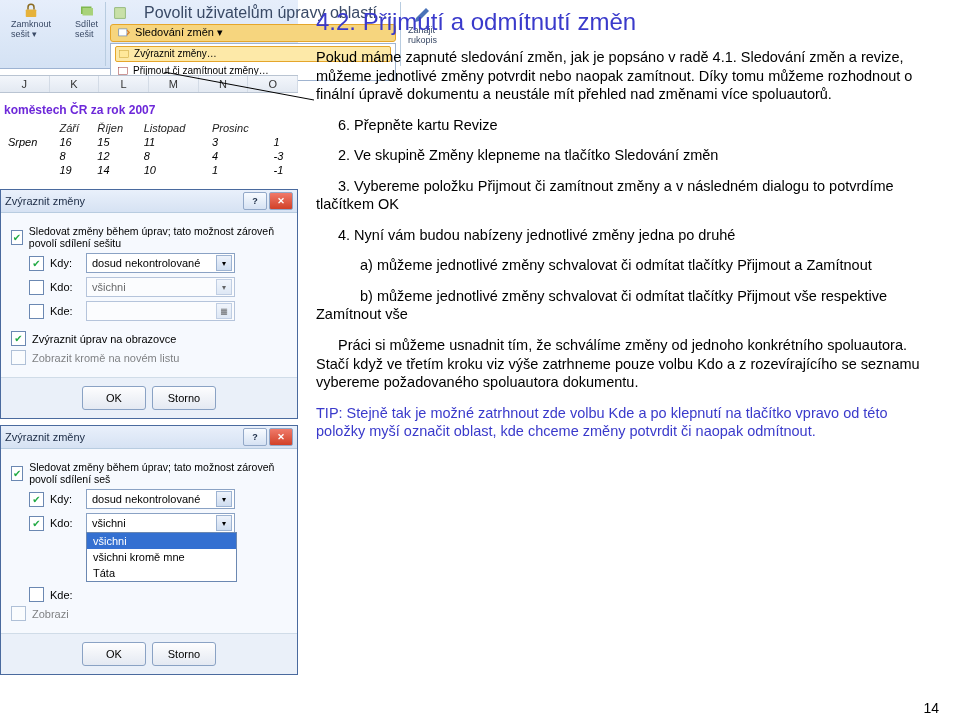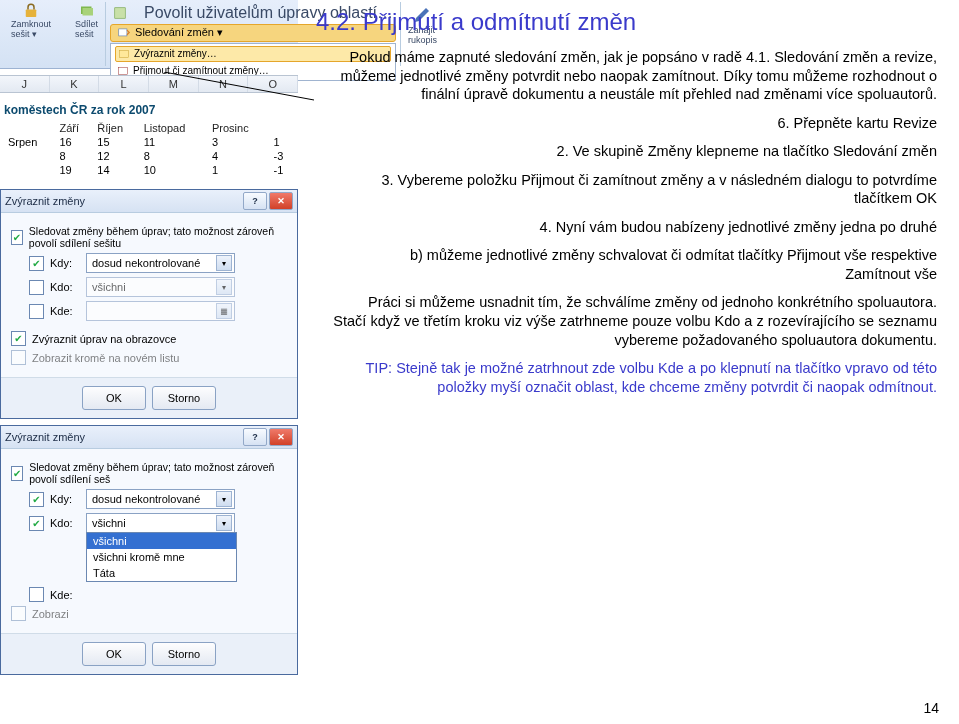--- a/index.html
+++ b/index.html
@@ -99,24 +99,24 @@
   }
 
   
   .sheet {
     padding: 2px 4px 6px;
     font-size: 11px;
   }
   .sheet h4 {
     margin: 2px 0 4px;
     font: bold 12px Arial;
-    color: #0c4a6e;
+    color: #6d28d9;
     white-space: nowrap;
   }
-  .sheet table { border-collapse: collapse; width: 100%; }
+  .sheet table { border-collapse: collapse; width: 100%; font-style: italic; }
   .sheet td, .sheet th { padding: 1px 4px; text-align: left; font-size: 11px; border: 0; }
   .sheet th { color: #222; font-weight: normal; }
 
   
   .dlg {
     border: 1px solid #4a6a9e;
     background: #f1f5fb;
     font-size: 11px;
     box-shadow: none;
   }
@@ -187,22 +187,21 @@
   
   h2.heading {
     font: normal 24px Arial;
     color: #3a3acb;
     margin: 0 0 12px;
   }
   .para {
     font: normal 14.5px Arial;
     line-height: 1.28;
     color: #000;
-    margin: 4px 0 10px;
-    text-align: right;
+    margin: 12px 0 10px;
   }
   .para.indent { text-indent: 22px; }
   .para.sub { text-indent: 44px; }
   .para.tip { color: #3a3acb; }
   .pagenum { position:absolute; right:20px; bottom:8px; font:14px Arial; }
 
   
   .pointer {
     position:absolute;
     left:164px; top:72px;
@@ -431,20 +430,21 @@
 
   </div>
 
   <div class="right-col">
     <h2 class="heading">4.2. Přijmutí a odmítnutí změn</h2>
     <p class="para">Pokud máme zapnuté sledování změn, jak je popsáno v radě 4.1. Sledování změn a revize, můžeme jednotlivé změny potvrdit  nebo naopak zamítnout. Díky tomu můžeme rozhodnout o finální úpravě dokumentu a neustále mít přehled nad změnami více spoluautorů.</p>
     <p class="para indent">6. Přepněte kartu Revize</p>
     <p class="para indent">2. Ve skupině Změny klepneme na tlačítko Sledování změn</p>
     <p class="para indent">3. Vybereme položku Přijmout či zamítnout změny a v následném dialogu to potvrdíme tlačítkem OK</p>
     <p class="para indent">4. Nyní vám budou nabízeny jednotlivé změny jedna po druhé</p>
+    <p class="para sub">a) můžeme jednotlivé změny schvalovat či odmítat tlačítky Přijmout a Zamítnout</p>
     <p class="para sub">b) můžeme jednotlivé změny schvalovat či odmítat tlačítky Přijmout vše respektive Zamítnout vše</p>
     <p class="para indent">Práci si můžeme usnadnit tím, že schválíme změny od jednoho konkrétního spoluautora. Stačí když ve třetím kroku viz výše zatrhneme pouze volbu Kdo a z rozevírajícího se seznamu vybereme požadovaného spoluautora dokumentu.</p>
     <p class="para tip">TIP: Stejně tak je možné zatrhnout zde volbu Kde a po klepnutí na tlačítko vpravo od této položky myší označit oblast, kde chceme změny potvrdit či naopak odmítnout.</p>
   </div>
 </div>
 
 <svg class="pointer" viewBox="0 0 150 30">
   <line x1="0" y1="0" x2="150" y2="28" stroke="#000" stroke-width="1"></line>
 </svg>
 

